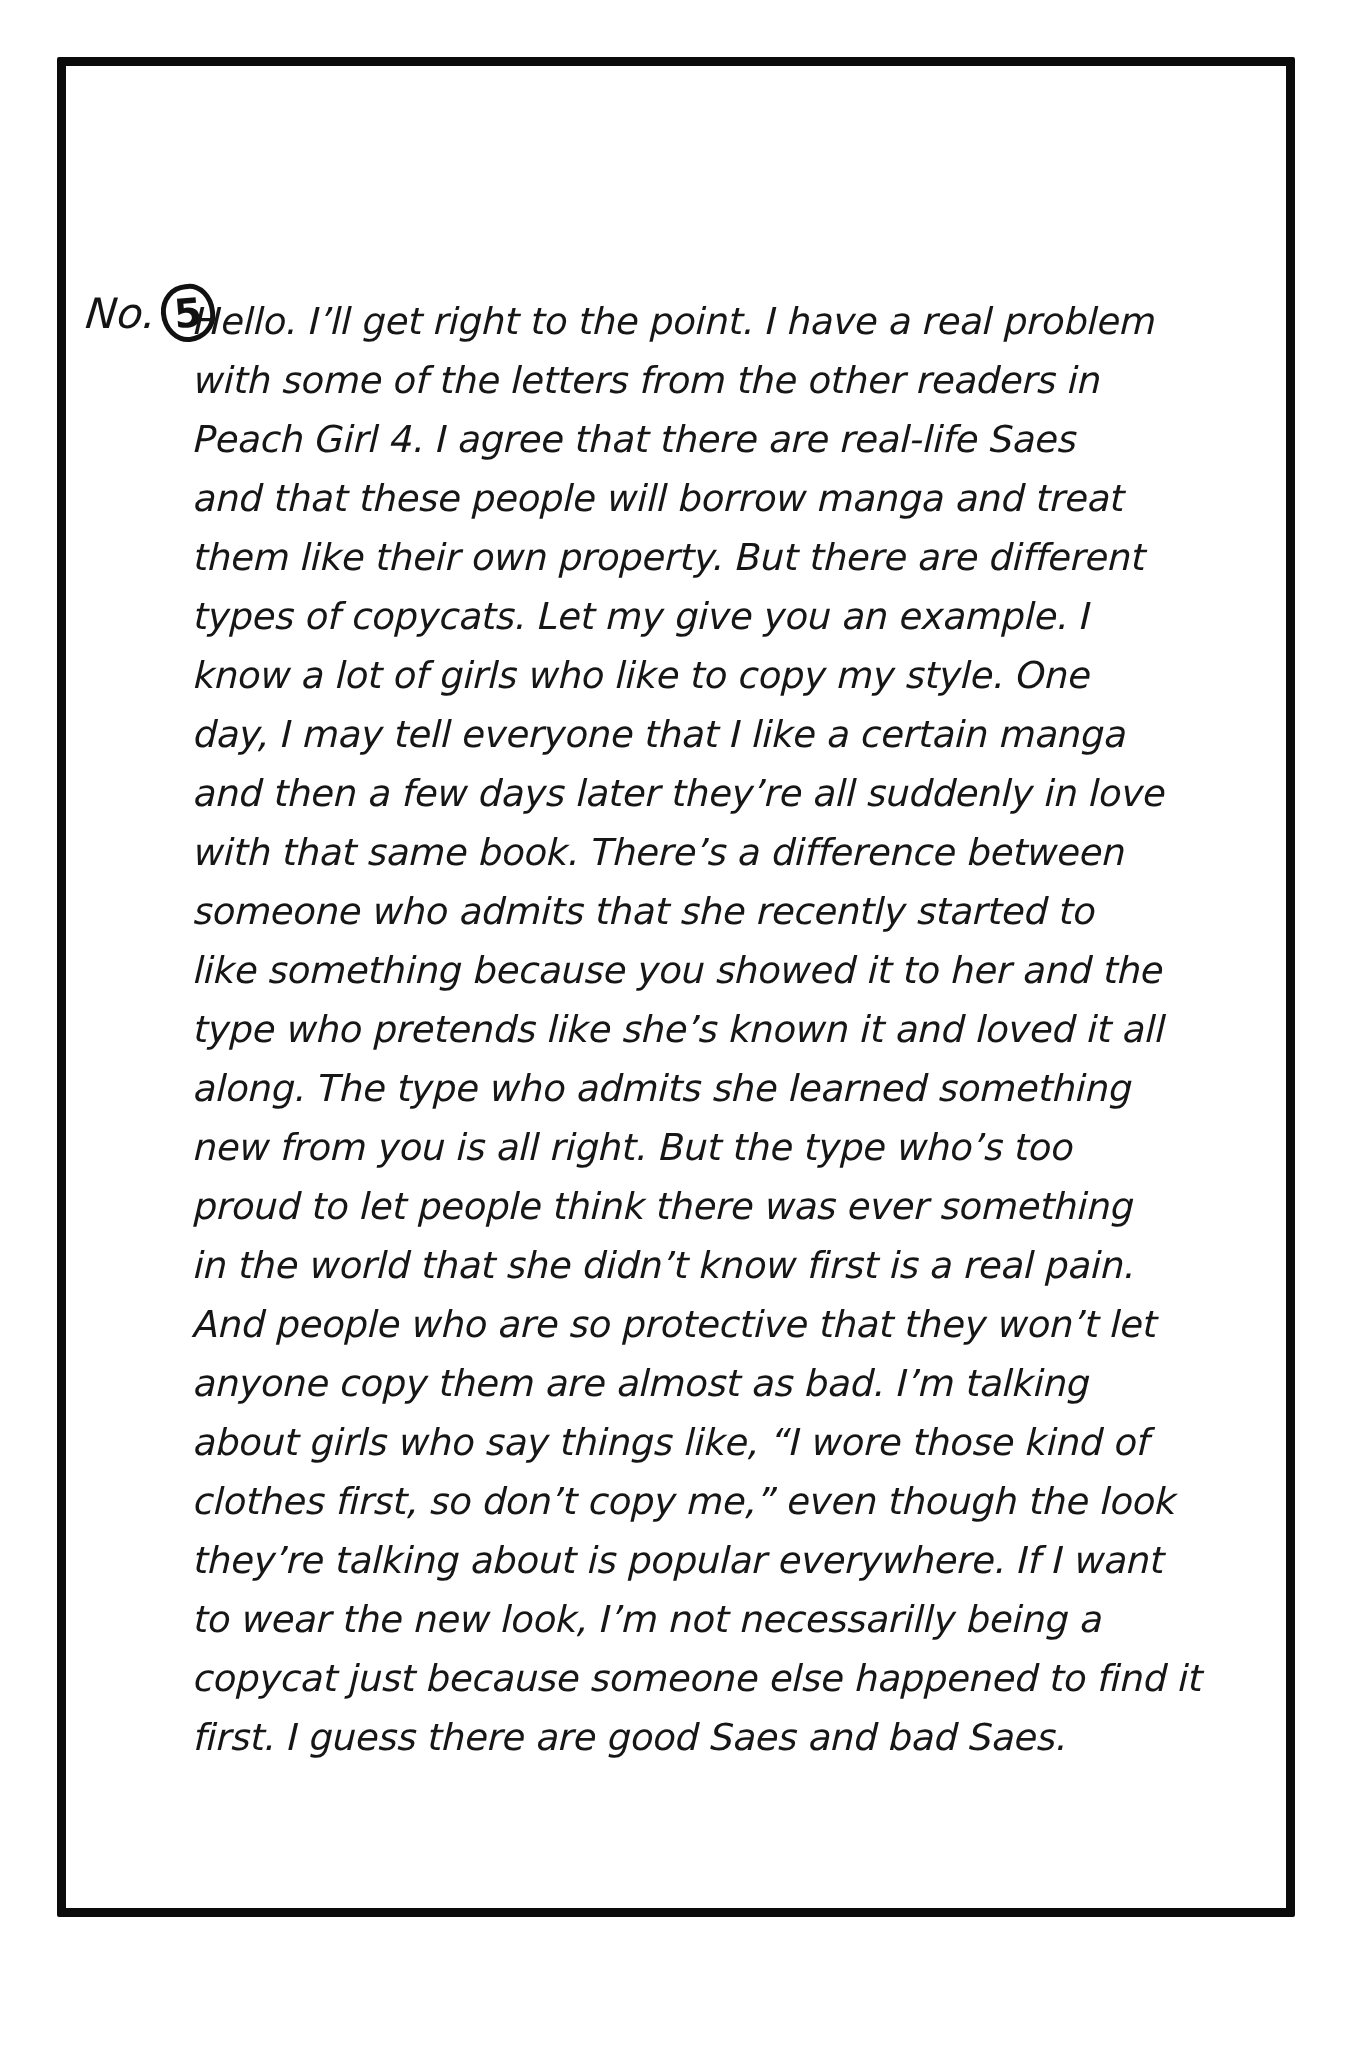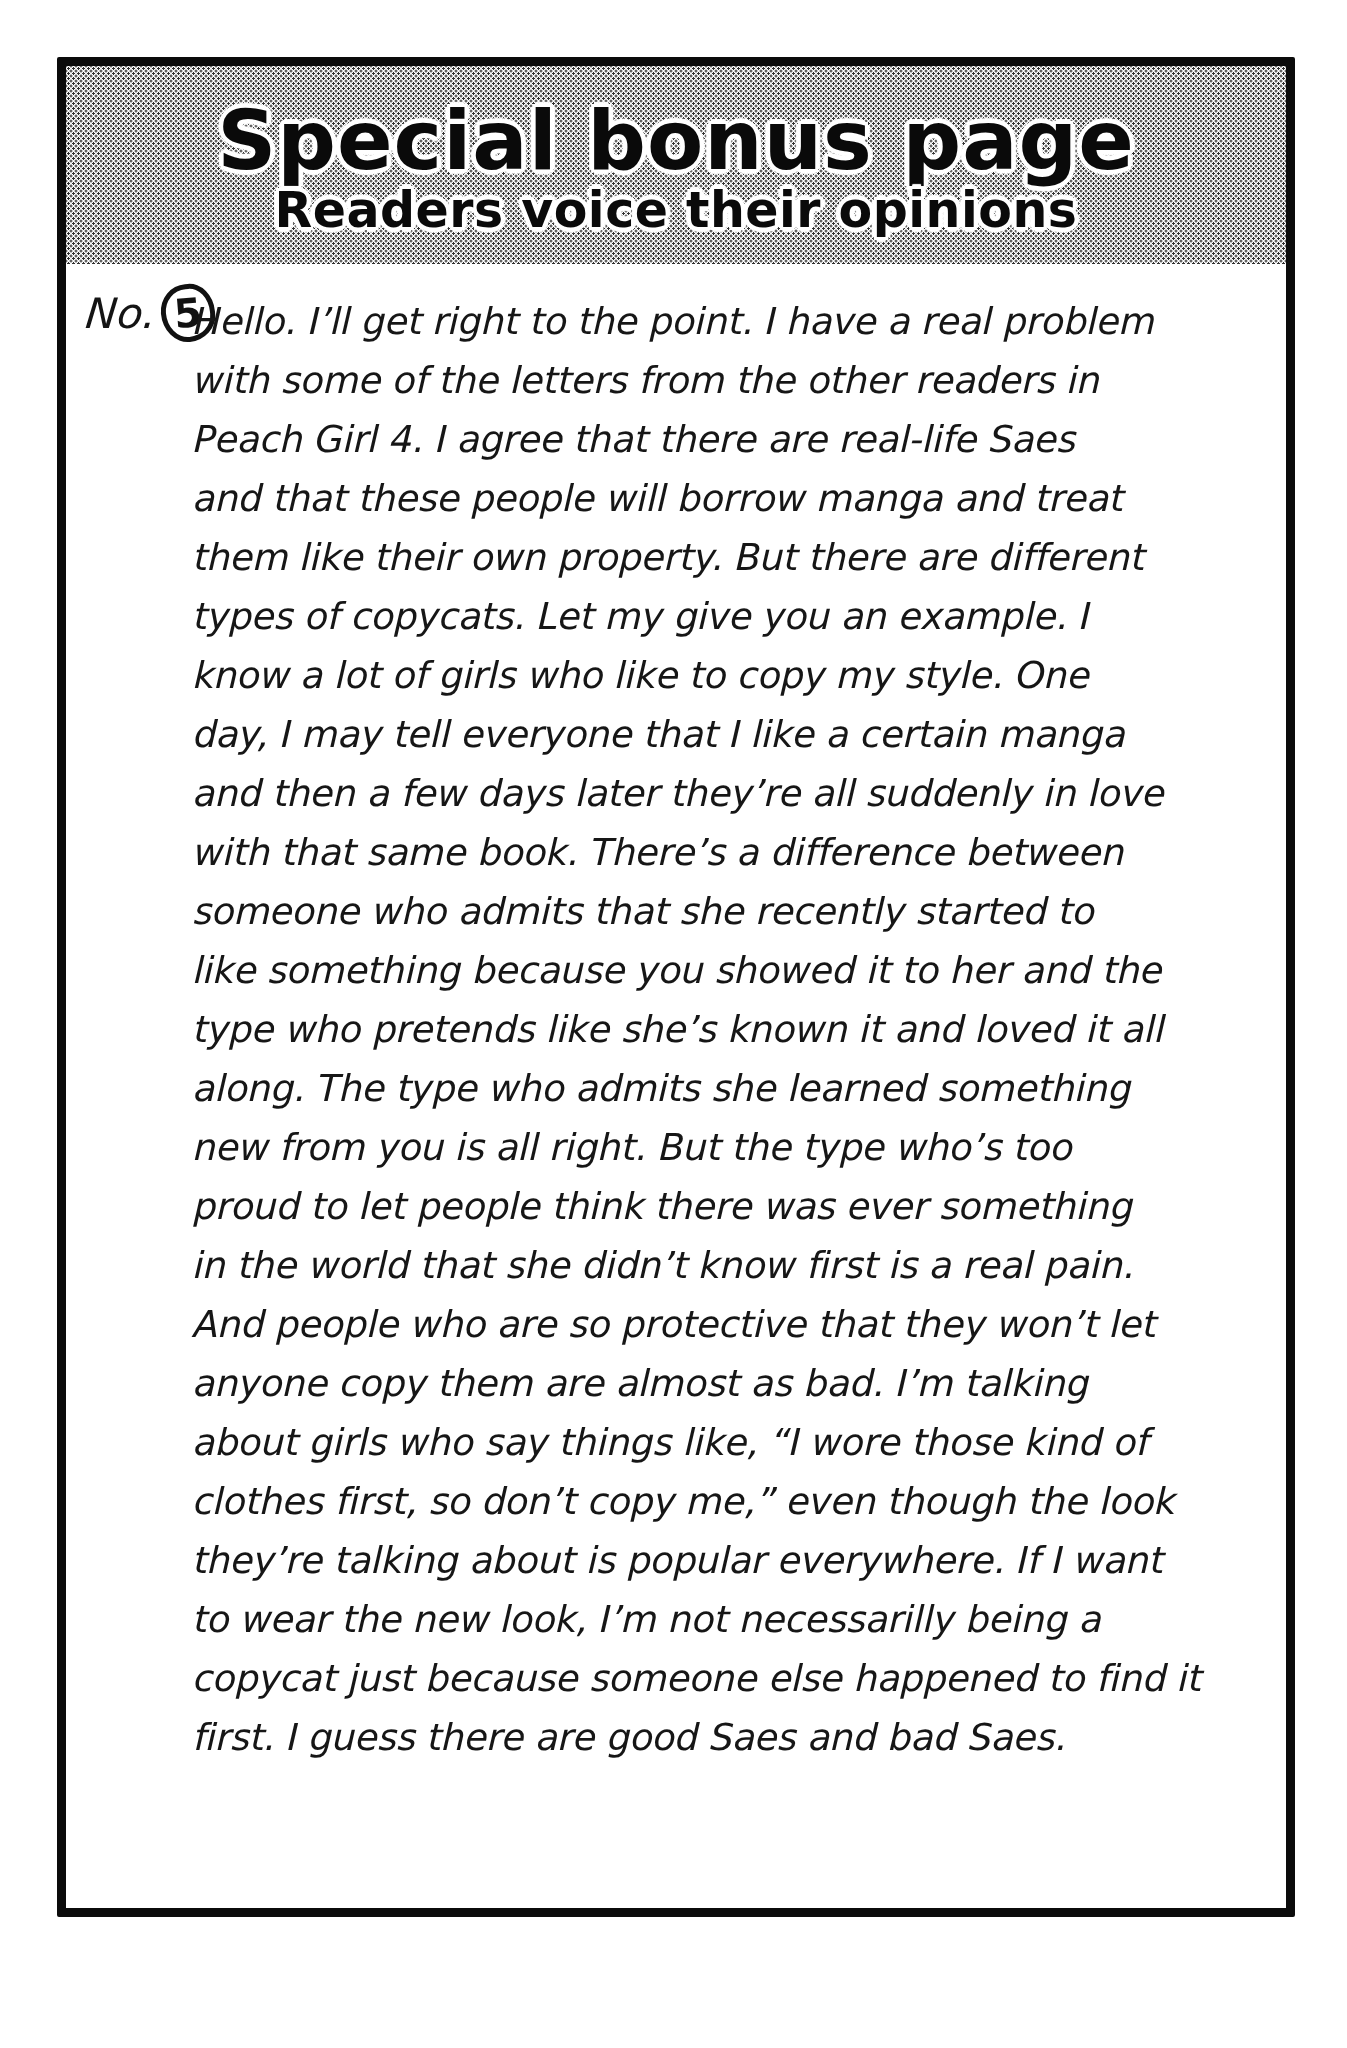--- a/index.html
+++ b/index.html
@@ -111,24 +111,20 @@
   .letter-body .line {
     white-space: nowrap;
     transform: skewX(-2deg);
   }
 </style>
 </head>
 <body>
 
 <div class="page-frame">
 
-  <div class="header-band">
-    <div class="banner-title halo">Special bonus page</div>
-    <div class="banner-subtitle halo">Readers voice their opinions</div>
-  </div>
 
   <div class="letter-number">
     <span class="no-text">No.</span>
     <span class="circle-badge">
       <span>5</span>
     </span>
   </div>
 
   <div class="letter-body">
       <div class="line">Hello. I’ll get right to the point. I have a real problem</div>

